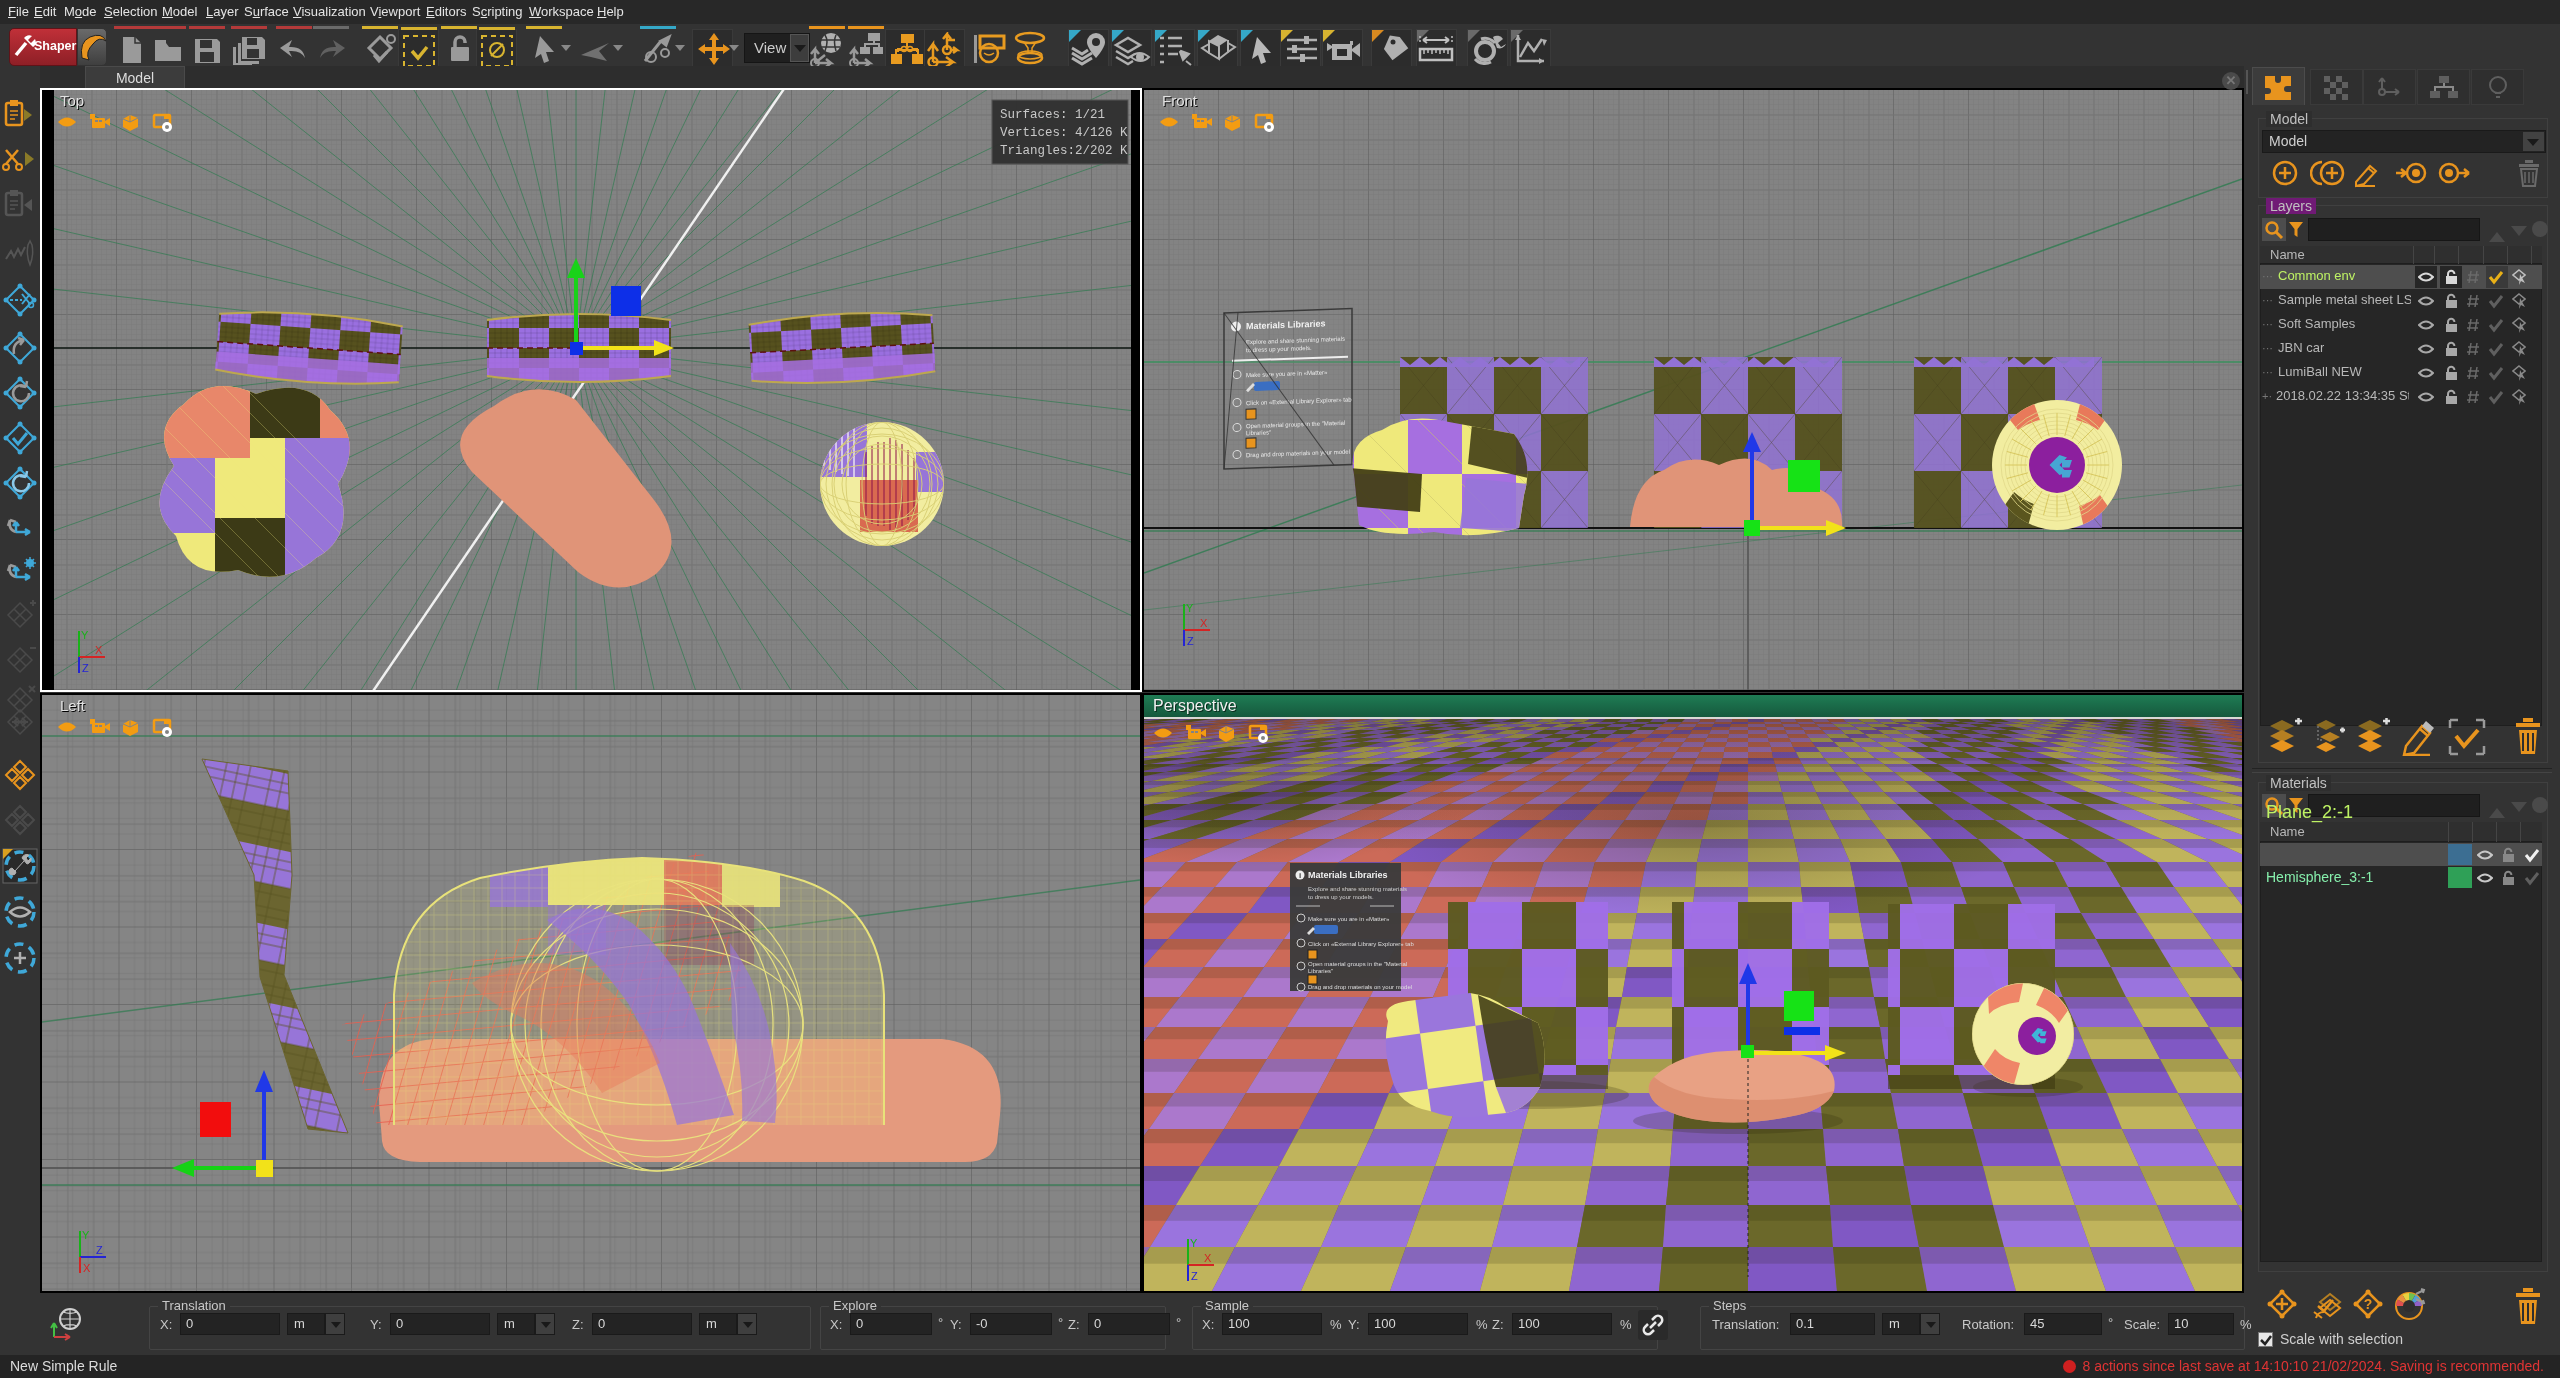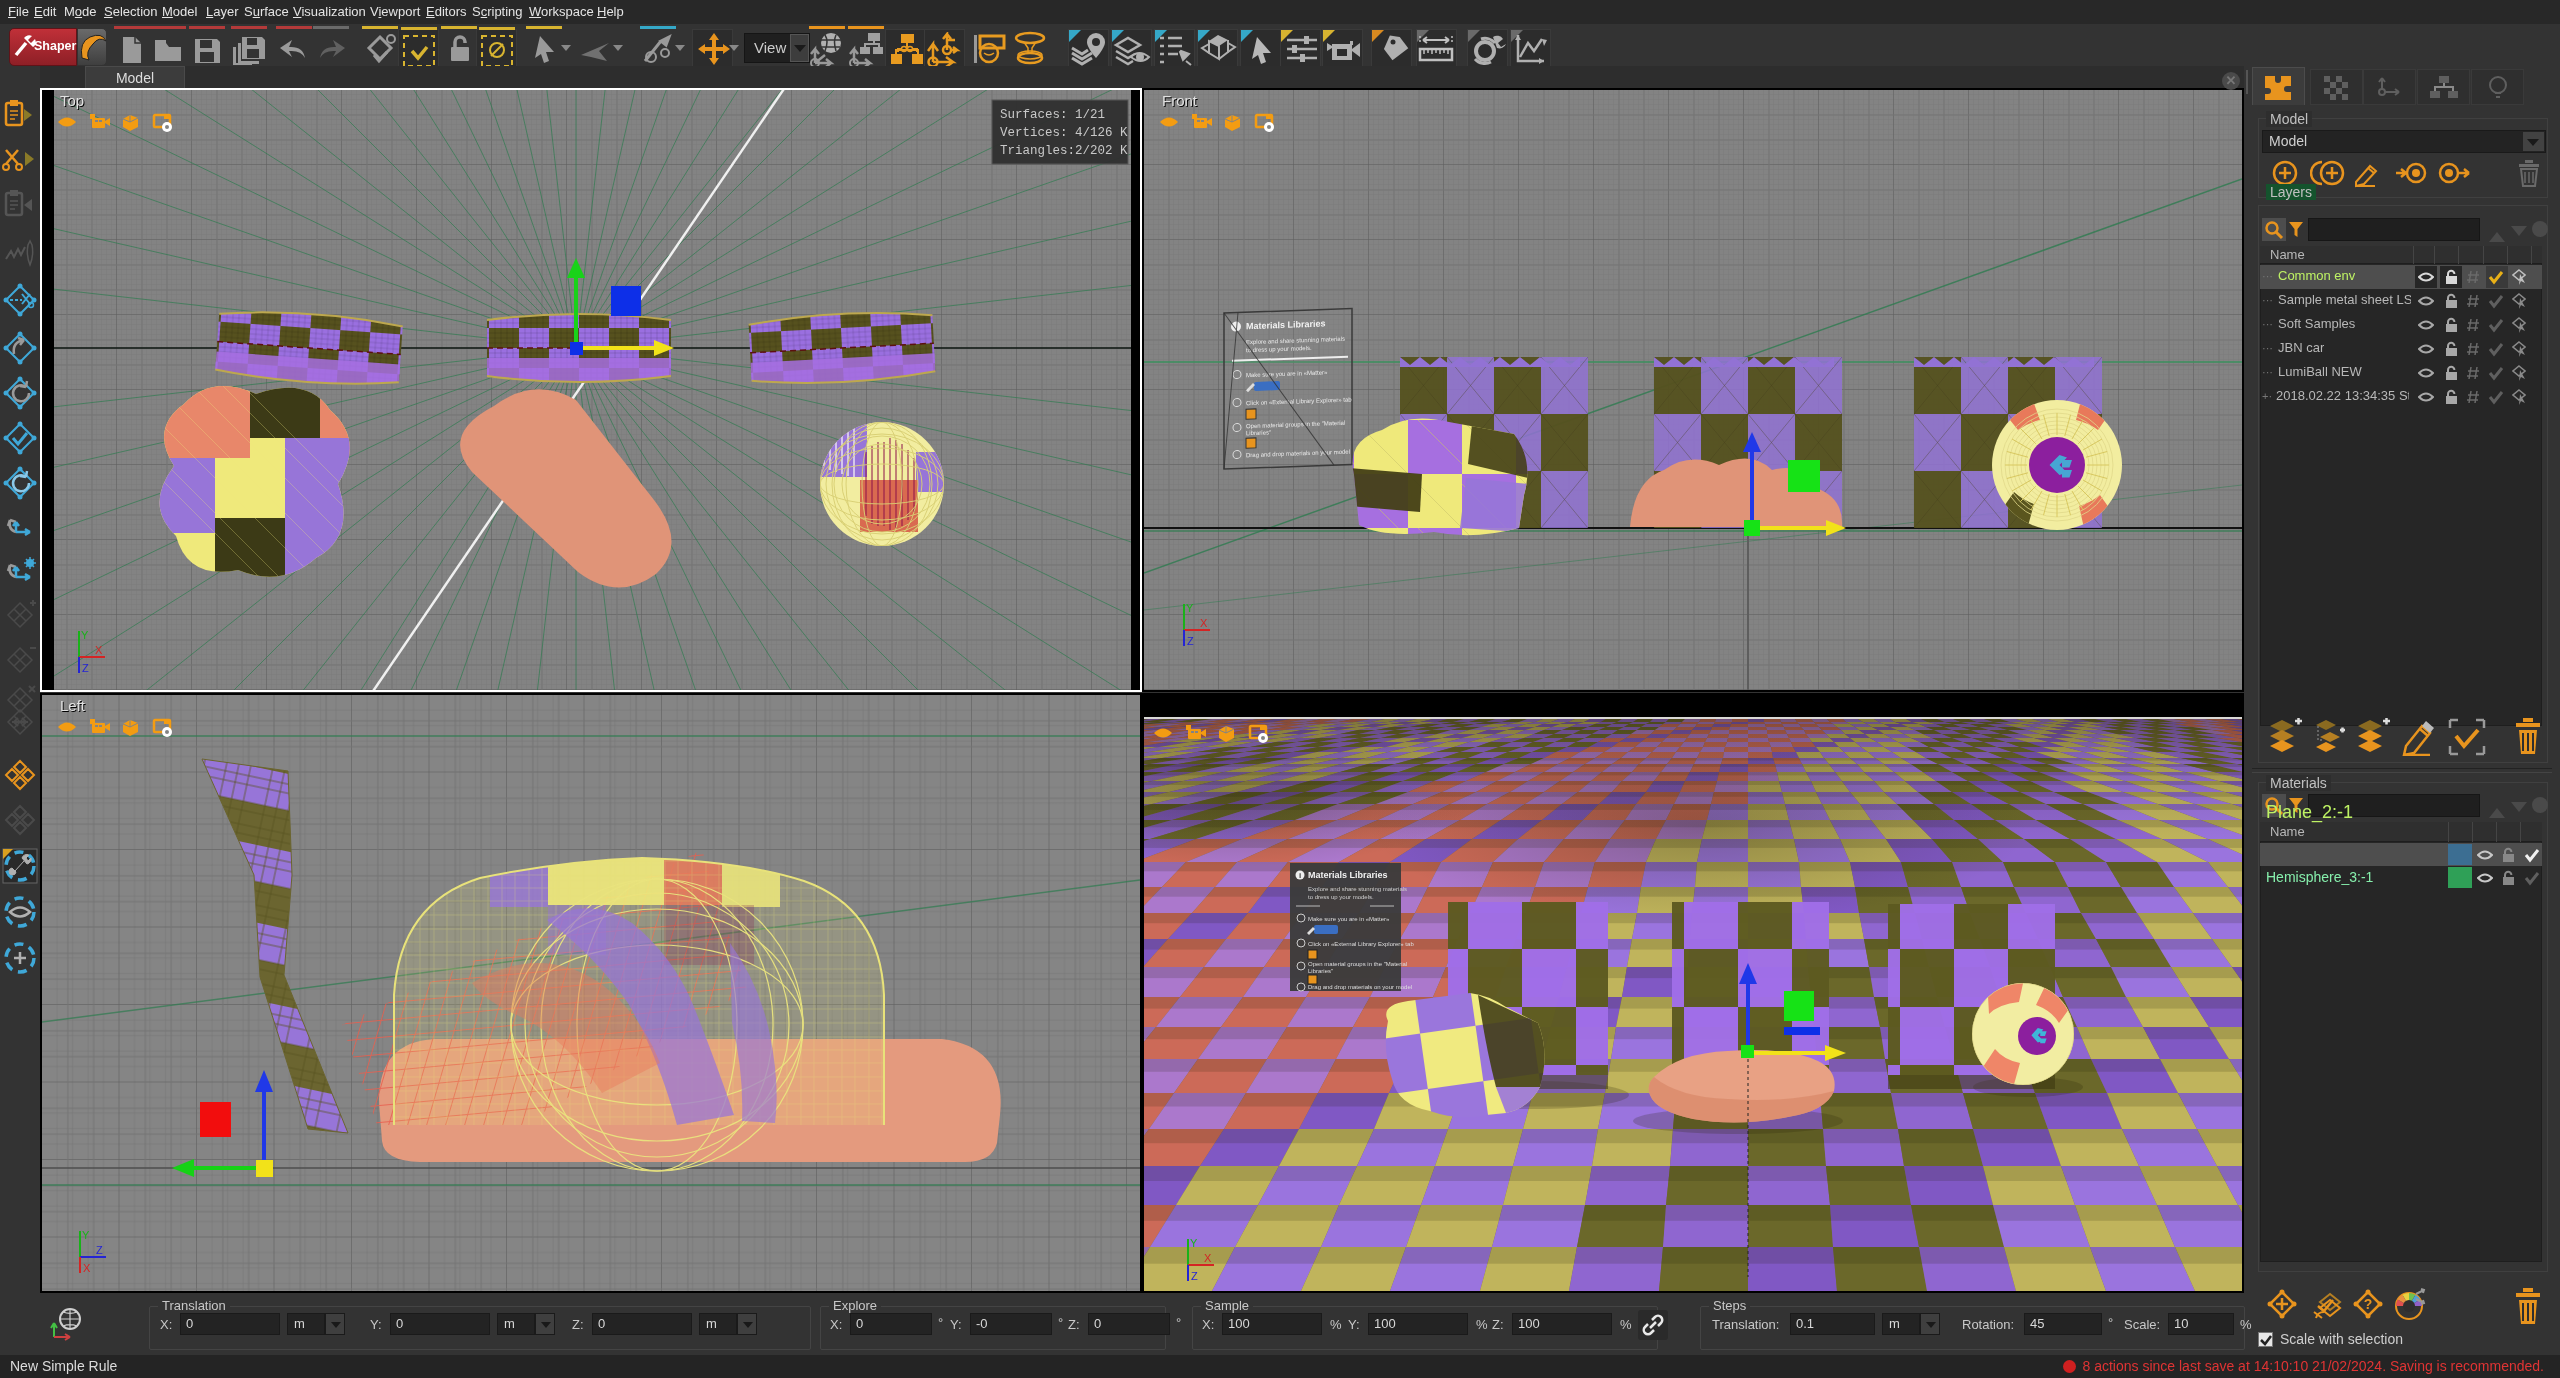--- a/index.html
+++ b/index.html
@@ -1000,20 +1000,21 @@
         <g transform="translate(96,0)">
           <rect x="0" y="1" width="16" height="12" rx="1" fill="none" stroke="#f39c12" stroke-width="2.5"></rect>
           <rect x="10" y="2" width="5" height="3" fill="#f39c12"></rect>
           <circle cx="13" cy="13" r="5" fill="#fff"></circle>
           <circle cx="13" cy="13" r="2" fill="#838383"></circle>
         </g>
       </g>
     </svg>
   </div>
 <div id="pview" class="vp">
+    <div id="ptitle">Perspective</div>
     <div id="pcontent">
       <svg width="1098" height="574" viewBox="0 0 1098 574" style="position:absolute;left:0;top:0">
         <rect x="0" y="0" width="1098" height="574" fill="#7a6f45"></rect>
         <path d="M-111 574L-22 574L6 530L-80 530Z" fill="#ab78cc"></path>
         <path d="M-22 574L68 574L91 530L6 530Z" fill="#c0b45c"></path>
         <path d="M68 574L157 574L177 530L91 530Z" fill="#9a74de"></path>
         <path d="M157 574L246 574L262 530L177 530Z" fill="#c0b45c"></path>
         <path d="M246 574L336 574L348 530L262 530Z" fill="#9a74de"></path>
         <path d="M336 574L425 574L433 530L348 530Z" fill="#c0b45c"></path>
         <path d="M425 574L515 574L519 530L433 530Z" fill="#8f66d0"></path>
@@ -2332,21 +2333,21 @@
   </svg>
 <svg class="abs" width="26" height="32" viewBox="0 0 26 32" style="left:2516px;top:156px;opacity:1.0">
     <g fill="#6a6a6a">
       <rect x="3" y="8" width="20" height="3"></rect>
       <rect x="9" y="4" width="8" height="3"></rect>
       <path d="M5 13 h16 l-2 17 h-12 z" fill="none" stroke="#6a6a6a" stroke-width="2"></path>
       <path d="M9 16 v11 M13 16 v11 M17 16 v11" stroke="#6a6a6a" stroke-width="1.5"></path>
     </g>
   </svg>
 <div class="abs" style="left:2258px;top:205px;width:290px;height:558px;border:1px solid #404040"></div>
-<div class="abs" style="left:2266px;top:184px;background:#14532d;padding:0 4px;color:#c0c0c0;font-size:14px">Layers</div>
+<div class="abs" style="left:2266px;top:198px;background:#701a75;padding:0 4px;color:#c0c0c0;font-size:14px">Layers</div>
 <div class="abs" style="left:2262px;top:218px;width:24px;height:23px;background:#4d4d4d"></div>
 <svg class="abs" width="20" height="20" viewBox="0 0 20 20" style="left:2264px;top:220px;opacity:1.0">
     <circle cx="8" cy="8" r="5.5" fill="none" stroke="#e8941e" stroke-width="2.5"></circle>
     <path d="M12 12 l6 6" stroke="#e8941e" stroke-width="3"></path>
   </svg>
 <svg class="abs" width="18" height="20" viewBox="0 0 18 20" style="left:2288px;top:220px;opacity:1.0">
     <path d="M1 2 h14 l-5.5 7 v8 l-3 -2 v-6 z" fill="#e8941e"></path>
   </svg>
 <div class="abs" style="left:2308px;top:218px;width:172px;height:23px;background:#1f1f1f;border:1px solid #161616"></div>
 <div class="abs" style="left:2489px;top:224px;border:8px solid transparent;border-bottom:10px solid #4a4a4a"></div>

